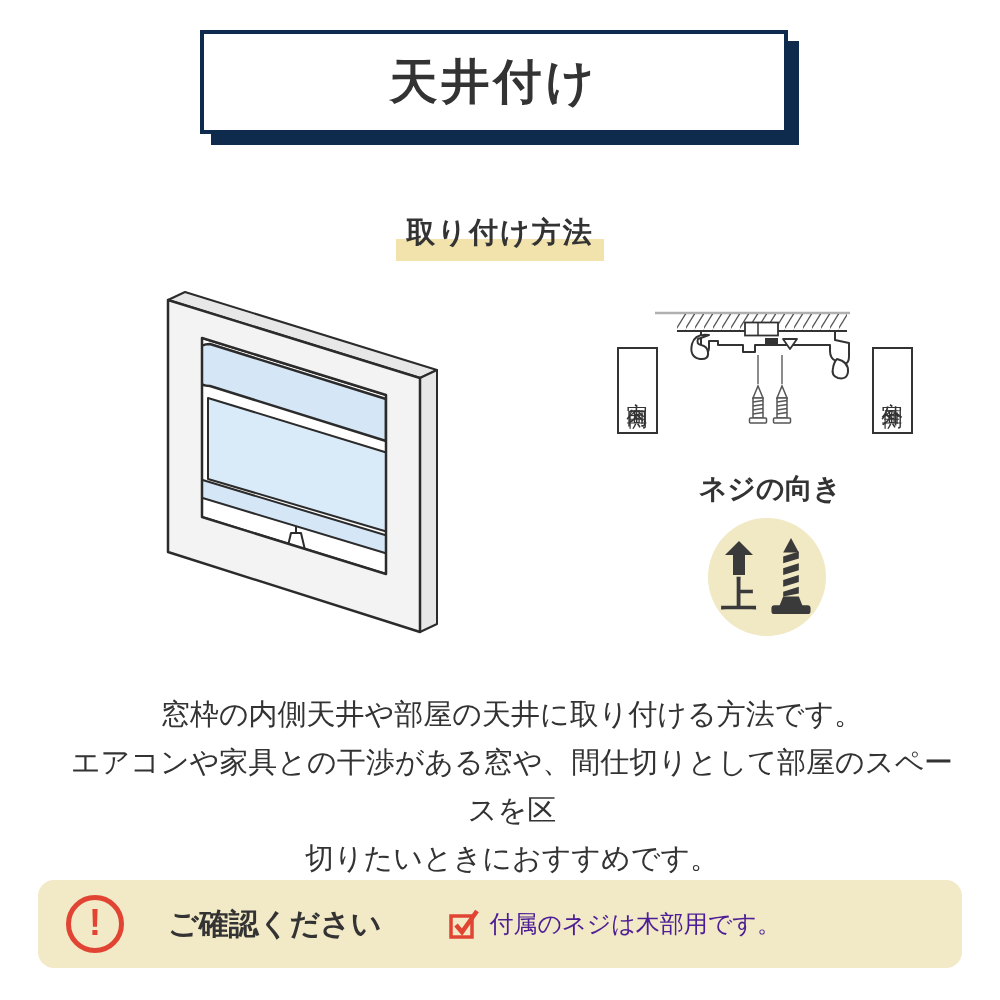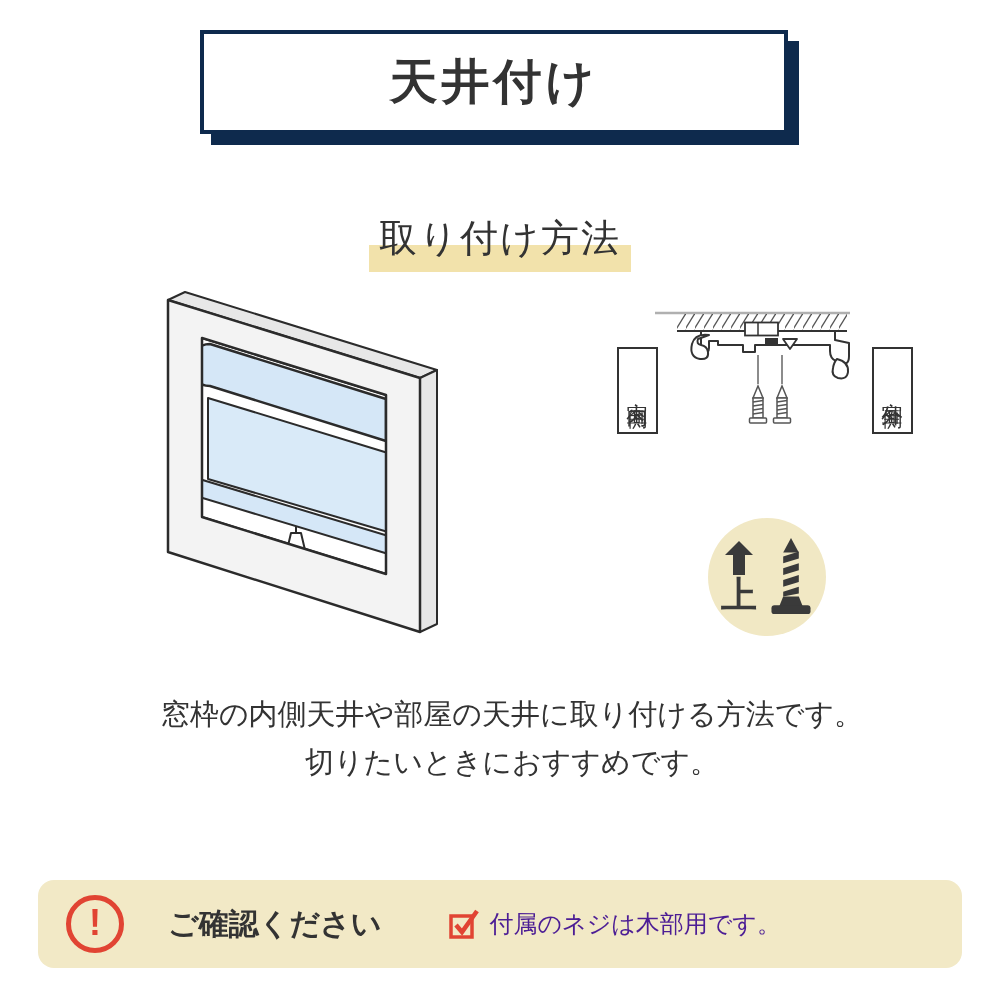--- a/index.html
+++ b/index.html
@@ -11,21 +11,21 @@
   .title-box{
     position:absolute;left:200px;top:30px;width:580px;height:96px;
     background:#fff;border:4px solid #0e2a4d;
     box-shadow:11px 11px 0 0 #0e2a4d;
     display:flex;align-items:center;justify-content:center;
   }
   .title-box .t{font-size:48px;font-weight:bold;letter-spacing:4px;color:#333;}
   
   .method-heading{position:absolute;left:0;top:213px;width:1000px;text-align:center;}
   .method-heading .hl{
-    display:inline-block;font-size:38px;font-weight:normal;color:#333;letter-spacing:2px;
+    display:inline-block;font-size:29px;font-weight:bold;color:#333;letter-spacing:2px;
     background:linear-gradient(to bottom, transparent 55%, #f2e2ab 55%);
     padding:0 10px 8px 10px;
   }
   
   .window-illus{position:absolute;left:150px;top:280px;}
   .bracket-diagram{position:absolute;left:605px;top:295px;width:320px;height:140px;}
   .side-label{
     position:absolute;width:37px;height:83px;border:2px solid #333;background:#fff;
     display:flex;align-items:center;justify-content:center;
     writing-mode:vertical-rl;text-orientation:upright;
@@ -136,20 +136,21 @@
         <line x1="172" y1="115" x2="182" y2="113.5"></line>
           <line x1="172" y1="119" x2="182" y2="117.5"></line>
         <rect x="168.5" y="123" width="17" height="5" rx="1"></rect>
       </g>
     </svg>
   </div>
 
   <div class="side-label indoor">室内側</div>
   <div class="side-label outdoor">室外側</div>
 
+  <div class="screw-dir-label">ネジの向き</div>
   <div class="dir-circle">
     <div class="up-group">
       <svg width="28" height="34" viewBox="0 0 28 34">
         <polygon points="14,0 28,14 0,14" fill="#3a3a3a"></polygon>
         <rect x="8" y="14" width="12" height="20" fill="#3a3a3a"></rect>
       </svg>
       <div class="up-char">上</div>
     </div>
     <svg width="44" height="82" viewBox="0 0 44 84">
       <polygon points="22,2 30,17 14,17" fill="#3a3a3a"></polygon>
@@ -157,20 +158,21 @@
       <polygon points="14,33 30,28 30,35 14,40" fill="#3a3a3a"></polygon>
       <polygon points="14,45 30,40 30,47 14,52" fill="#3a3a3a"></polygon>
       <polygon points="14,57 30,52 30,59 14,62" fill="#3a3a3a"></polygon>
       <polygon points="14,62 30,62 34,72 10,72" fill="#3a3a3a"></polygon>
       <rect x="2" y="71" width="40" height="9" rx="3" fill="#3a3a3a"></rect>
     </svg>
   </div>
 
   <div class="description">
     <div>窓枠の内側天井や部屋の天井に取り付ける方法です。</div>
+    <div>エアコンや家具との干渉がある窓や、間仕切りとして部屋のスペースを区</div>
     <div>切りたいときにおすすめです。</div>
   </div>
 
   <div class="notice">
     <div class="alert-icon">
       <span>!</span>
     </div>
     <div class="notice-heading">ご確認ください</div>
     <svg class="check-icon" width="32" height="32" viewBox="0 0 32 32">
       <rect x="3" y="8" width="21" height="21" fill="none" stroke="#e14433" stroke-width="3.5"></rect>

